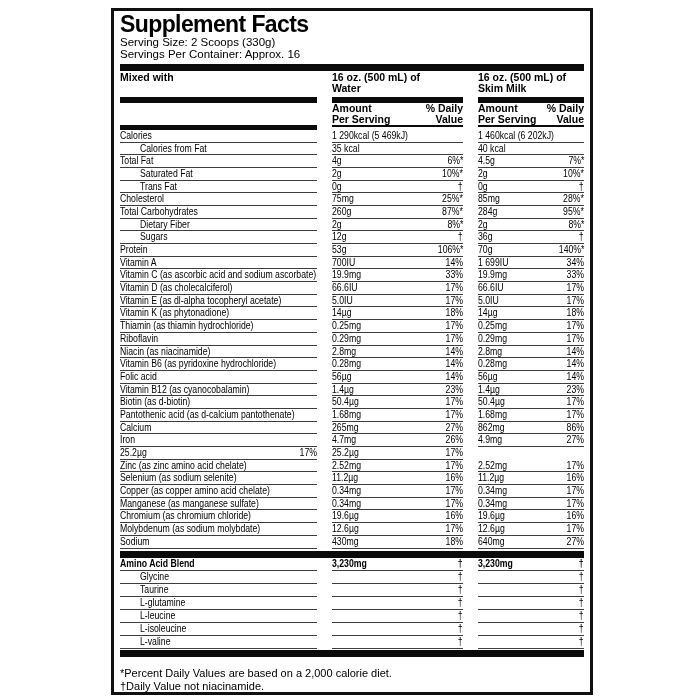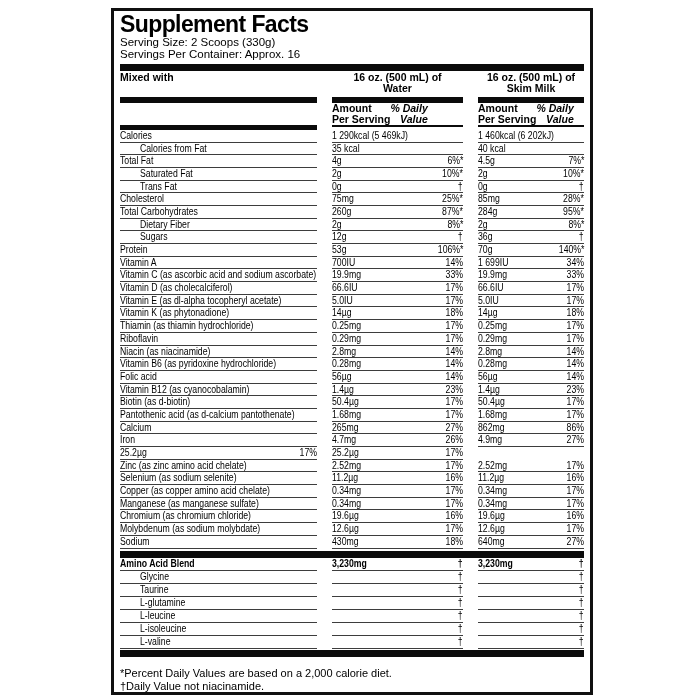--- a/index.html
+++ b/index.html
@@ -20,31 +20,31 @@
   .serving-line { font-size:11.5px; line-height:12.4px; }
   .bar-thick { height:7px; background:#0b0b0b; }
   .bar-sep1 { margin-top:3px; }
   .bar-sep2 { margin-top:2px; }
   .bar-sep3 { margin-top:1px; }
 
   .grid {
     display:grid; grid-template-columns:197px 131px 1fr; column-gap:15px;
   }
   .mixed-head { margin-top:1px; height:23px; font-size:10.5px; font-weight:bold; line-height:11.2px; }
-  .mixed-head .c2, .mixed-head .c3 { text-align:center; white-space:pre-line; }
+  .mixed-head .c2, .mixed-head .c3 { white-space:pre-line; }
 
   .colbars { margin-top:2px; }
   .colbars .cbar { height:6px; background:#0b0b0b; }
 
   .colheads { font-size:10.5px; font-weight:bold; line-height:11px; }
   .colheads .cell { height:22px; }
   .colheads .lab { border-bottom:5px solid #0b0b0b; }
-  .colheads .val { border-bottom:2.5px solid #0b0b0b; display:flex; justify-content:flex-start; }
+  .colheads .val { border-bottom:2.5px solid #0b0b0b; display:flex; justify-content:space-between; }
   .ml { white-space:pre-line; }
-  .dvh { text-align:right;font-style:italic; }
+  .dvh { text-align:right; }
 
   .row { font-size:10px; }
   .row .cell {
     height:12.7px; line-height:12.2px; box-sizing:border-box;
     border-bottom:1px solid #3d3d3d; overflow:visible;
   }
   .row .lab.ind { padding-left:20px; }
   .row .val { display:flex; justify-content:space-between; align-items:baseline; }
   .amino .row .cell { height:13px; }
   .amino .blend { font-weight:bold; }

